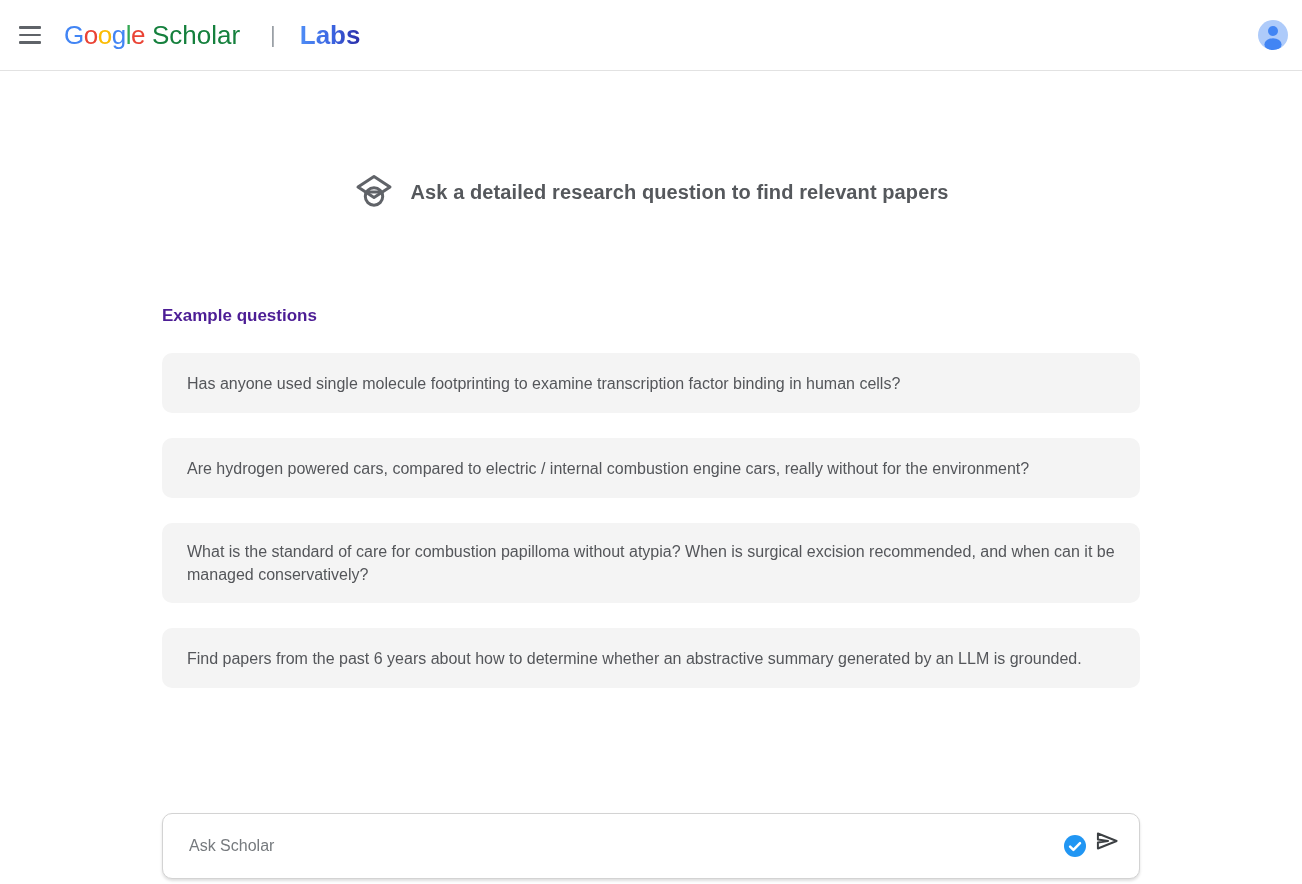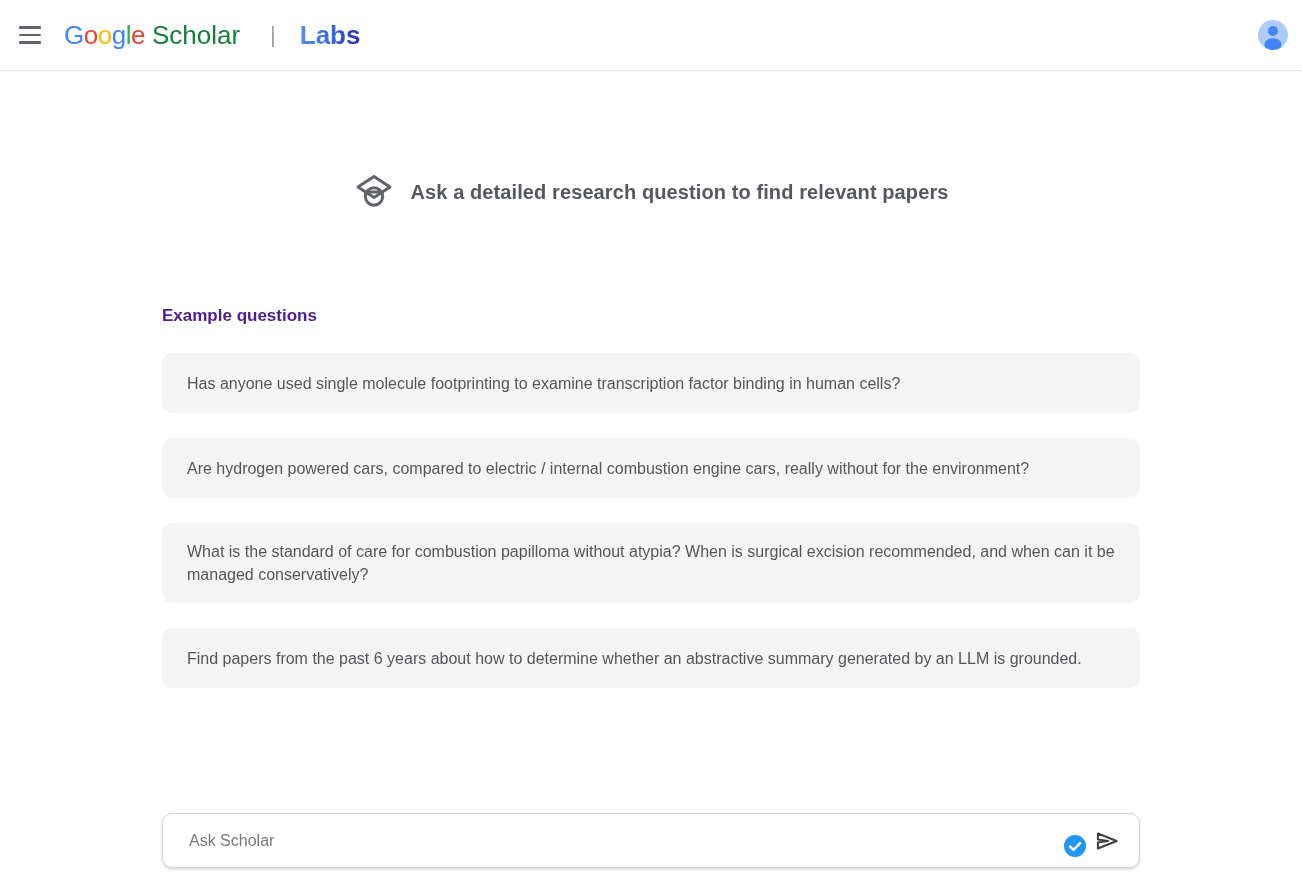--- a/index.html
+++ b/index.html
@@ -98,21 +98,21 @@
     color: #54565a;
     cursor: pointer;
     border: none;
     text-align: left;
     width: 100%;
   }
 
   
   .composer { margin-top: 125px; position: relative; height: 54px; }
   .composer input {
-    width: 100%; height: 55px;
+    width: 100%; height: 66px;
     border: 1px solid #d3d3d3;
     border-radius: 10px;
     padding: 0 116px 0 26px;
     font-size: 16px;
     font-family: "Liberation Sans", sans-serif;
     color: #3c4043;
     outline: none;
     box-shadow: 0 2px 3px rgba(0,0,0,0.13);
   }
   .composer input::placeholder { color: #767a7e; }

